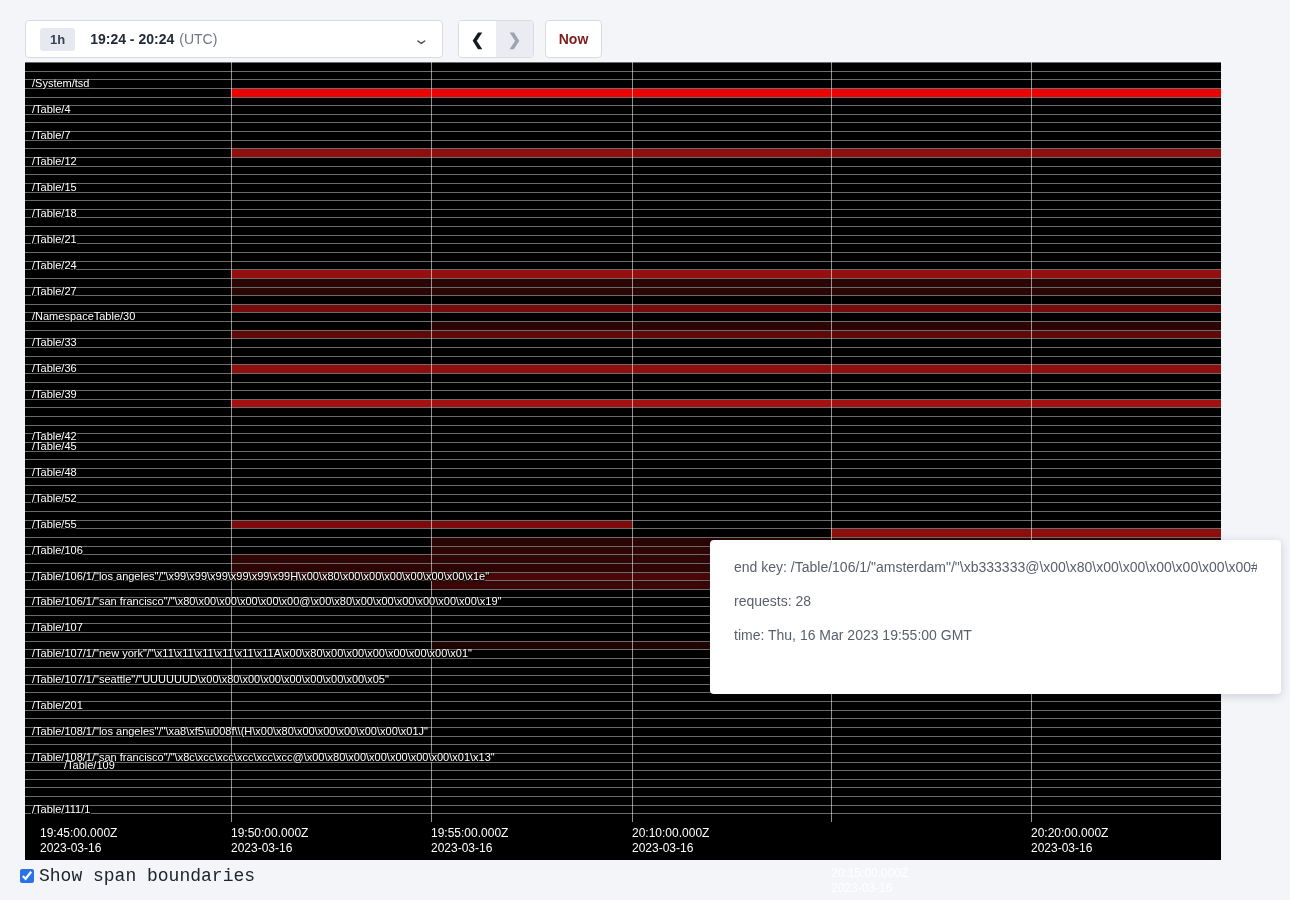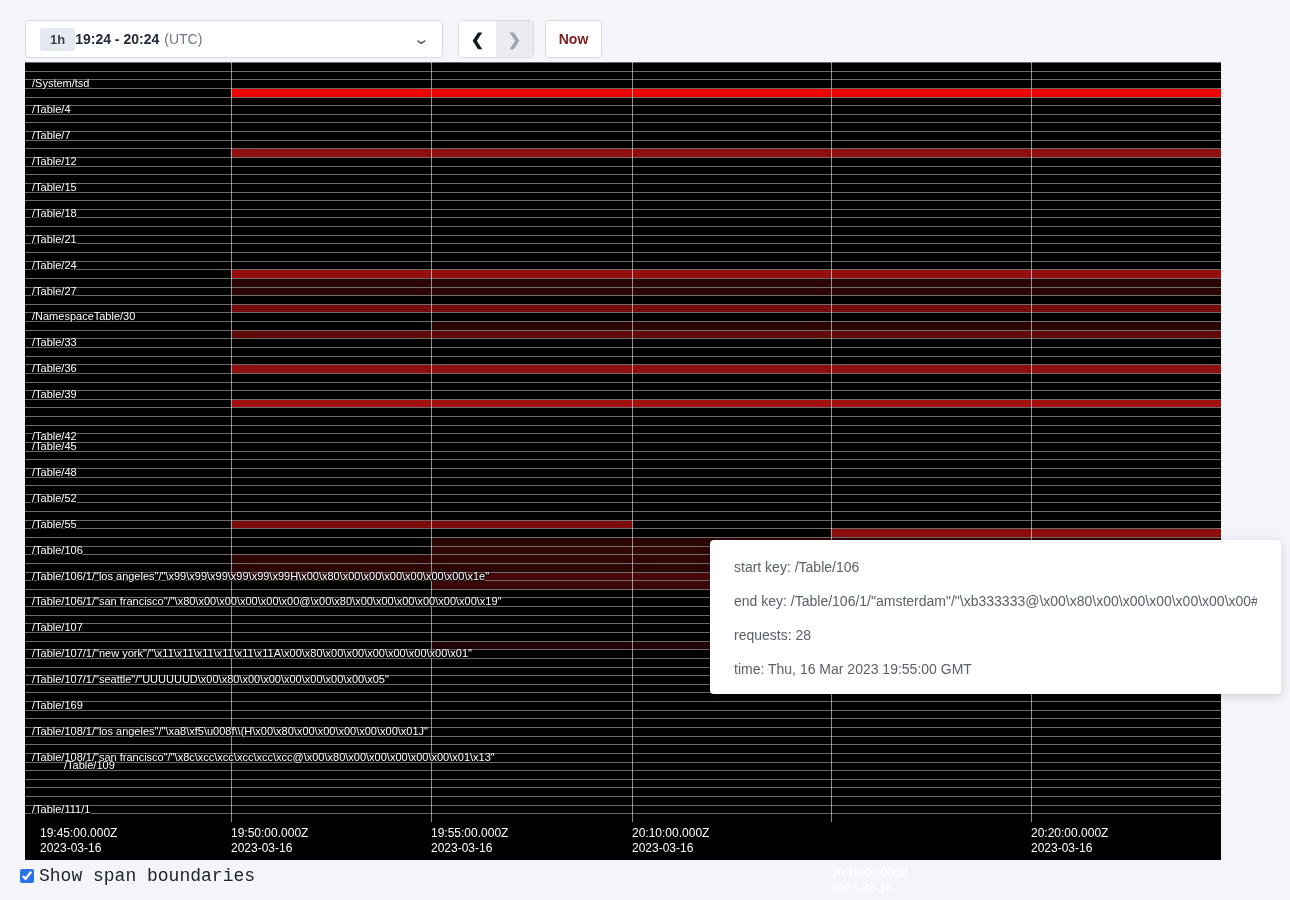--- a/index.html
+++ b/index.html
@@ -12,21 +12,21 @@
   }
 
   
   .time-selector {
     position:absolute; left:25px; top:20px; width:418px; height:38px;
     background:#fff; border:1px solid #d9dbe4; border-radius:4px;
     display:flex; align-items:center; padding:0 14px; cursor:pointer;
   }
   .range-badge {
     background:#e7e9f0; color:#3a4354; font-size:13px; font-weight:bold;
-    border-radius:3px; padding:4px 10px; 
+    border-radius:3px; padding:4px 10px; margin-right:15px;
   }
   .range-text { font-size:14px; font-weight:bold; color:#232a3a; }
   .range-suffix { font-size:14px; color:#6f7686; margin-left:5px; }
   .chevron-down {
     margin-left:auto; color:#4a5263; font-size:15px; line-height:10px;
     transform:scaleX(1.4);
   }
   .nav-group {
     position:absolute; left:458px; top:20px; width:76px; height:38px;
     border:1px solid #d9dbe4; border-radius:4px; overflow:hidden;
@@ -148,21 +148,21 @@
       <div class="key-label" style="top: 378.98px;">/Table/45</div>
       <div class="key-label" style="top: 404.89px;">/Table/48</div>
       <div class="key-label" style="top: 430.8px;">/Table/52</div>
       <div class="key-label" style="top: 456.71px;">/Table/55</div>
       <div class="key-label" style="top: 482.62px;">/Table/106</div>
       <div class="key-label" style="top: 508.52px;">/Table/106/1/"los angeles"/"\x99\x99\x99\x99\x99\x99H\x00\x80\x00\x00\x00\x00\x00\x00\x1e"</div>
       <div class="key-label" style="top: 534.43px;">/Table/106/1/"san francisco"/"\x80\x00\x00\x00\x00\x00@\x00\x80\x00\x00\x00\x00\x00\x00\x19"</div>
       <div class="key-label" style="top: 560.34px;">/Table/107</div>
       <div class="key-label" style="top: 586.25px;">/Table/107/1/"new york"/"\x11\x11\x11\x11\x11\x11A\x00\x80\x00\x00\x00\x00\x00\x00\x01"</div>
       <div class="key-label" style="top: 612.16px;">/Table/107/1/"seattle"/"UUUUUUD\x00\x80\x00\x00\x00\x00\x00\x00\x05"</div>
-      <div class="key-label" style="top: 638.06px;">/Table/169</div>
+      <div class="key-label" style="top: 638.06px;">/Table/201</div>
       <div class="key-label" style="top: 663.97px;">/Table/108/1/"los angeles"/"\xa8\xf5\u008f\\(H\x00\x80\x00\x00\x00\x00\x00\x01J"</div>
       <div class="key-label" style="top: 689.88px;">/Table/108/1/"san francisco"/"\x8c\xcc\xcc\xcc\xcc\xcc@\x00\x80\x00\x00\x00\x00\x00\x01\x13"</div>
       <div class="key-label" style="top: 698px; margin-left: 32px;">/Table/109</div>
       <div class="key-label" style="top: 741.7px;">/Table/111/1</div>
     </div>
   <div id="kv-ticks">
       <div class="x-tick" style="left: 7px; margin-left: 8px;">
         <div>19:45:00.000Z</div>
         <div>2023-03-16</div>
       </div>
@@ -183,21 +183,20 @@
         <div>2023-03-16</div>
       </div>
       <div class="x-tick" style="left: 1006px;">
         <div>20:20:00.000Z</div>
         <div>2023-03-16</div>
       </div>
     </div>
 </div>
 
 <div class="kv-tooltip">
-  <div class="tip-line">start key: /Table/106</div>
   <div class="tip-line">end key: /Table/106/1/"amsterdam"/"\xb333333@\x00\x80\x00\x00\x00\x00\x00\x00#"</div>
   <div class="tip-line">requests: 28</div>
   <div class="tip-line">time: Thu, 16 Mar 2023 19:55:00 GMT</div>
 </div>
 
 <div class="footer-row">
   <input type="checkbox" id="span-cb" checked="" style="">
   <label for="span-cb">Show span boundaries</label>
 </div>
 

